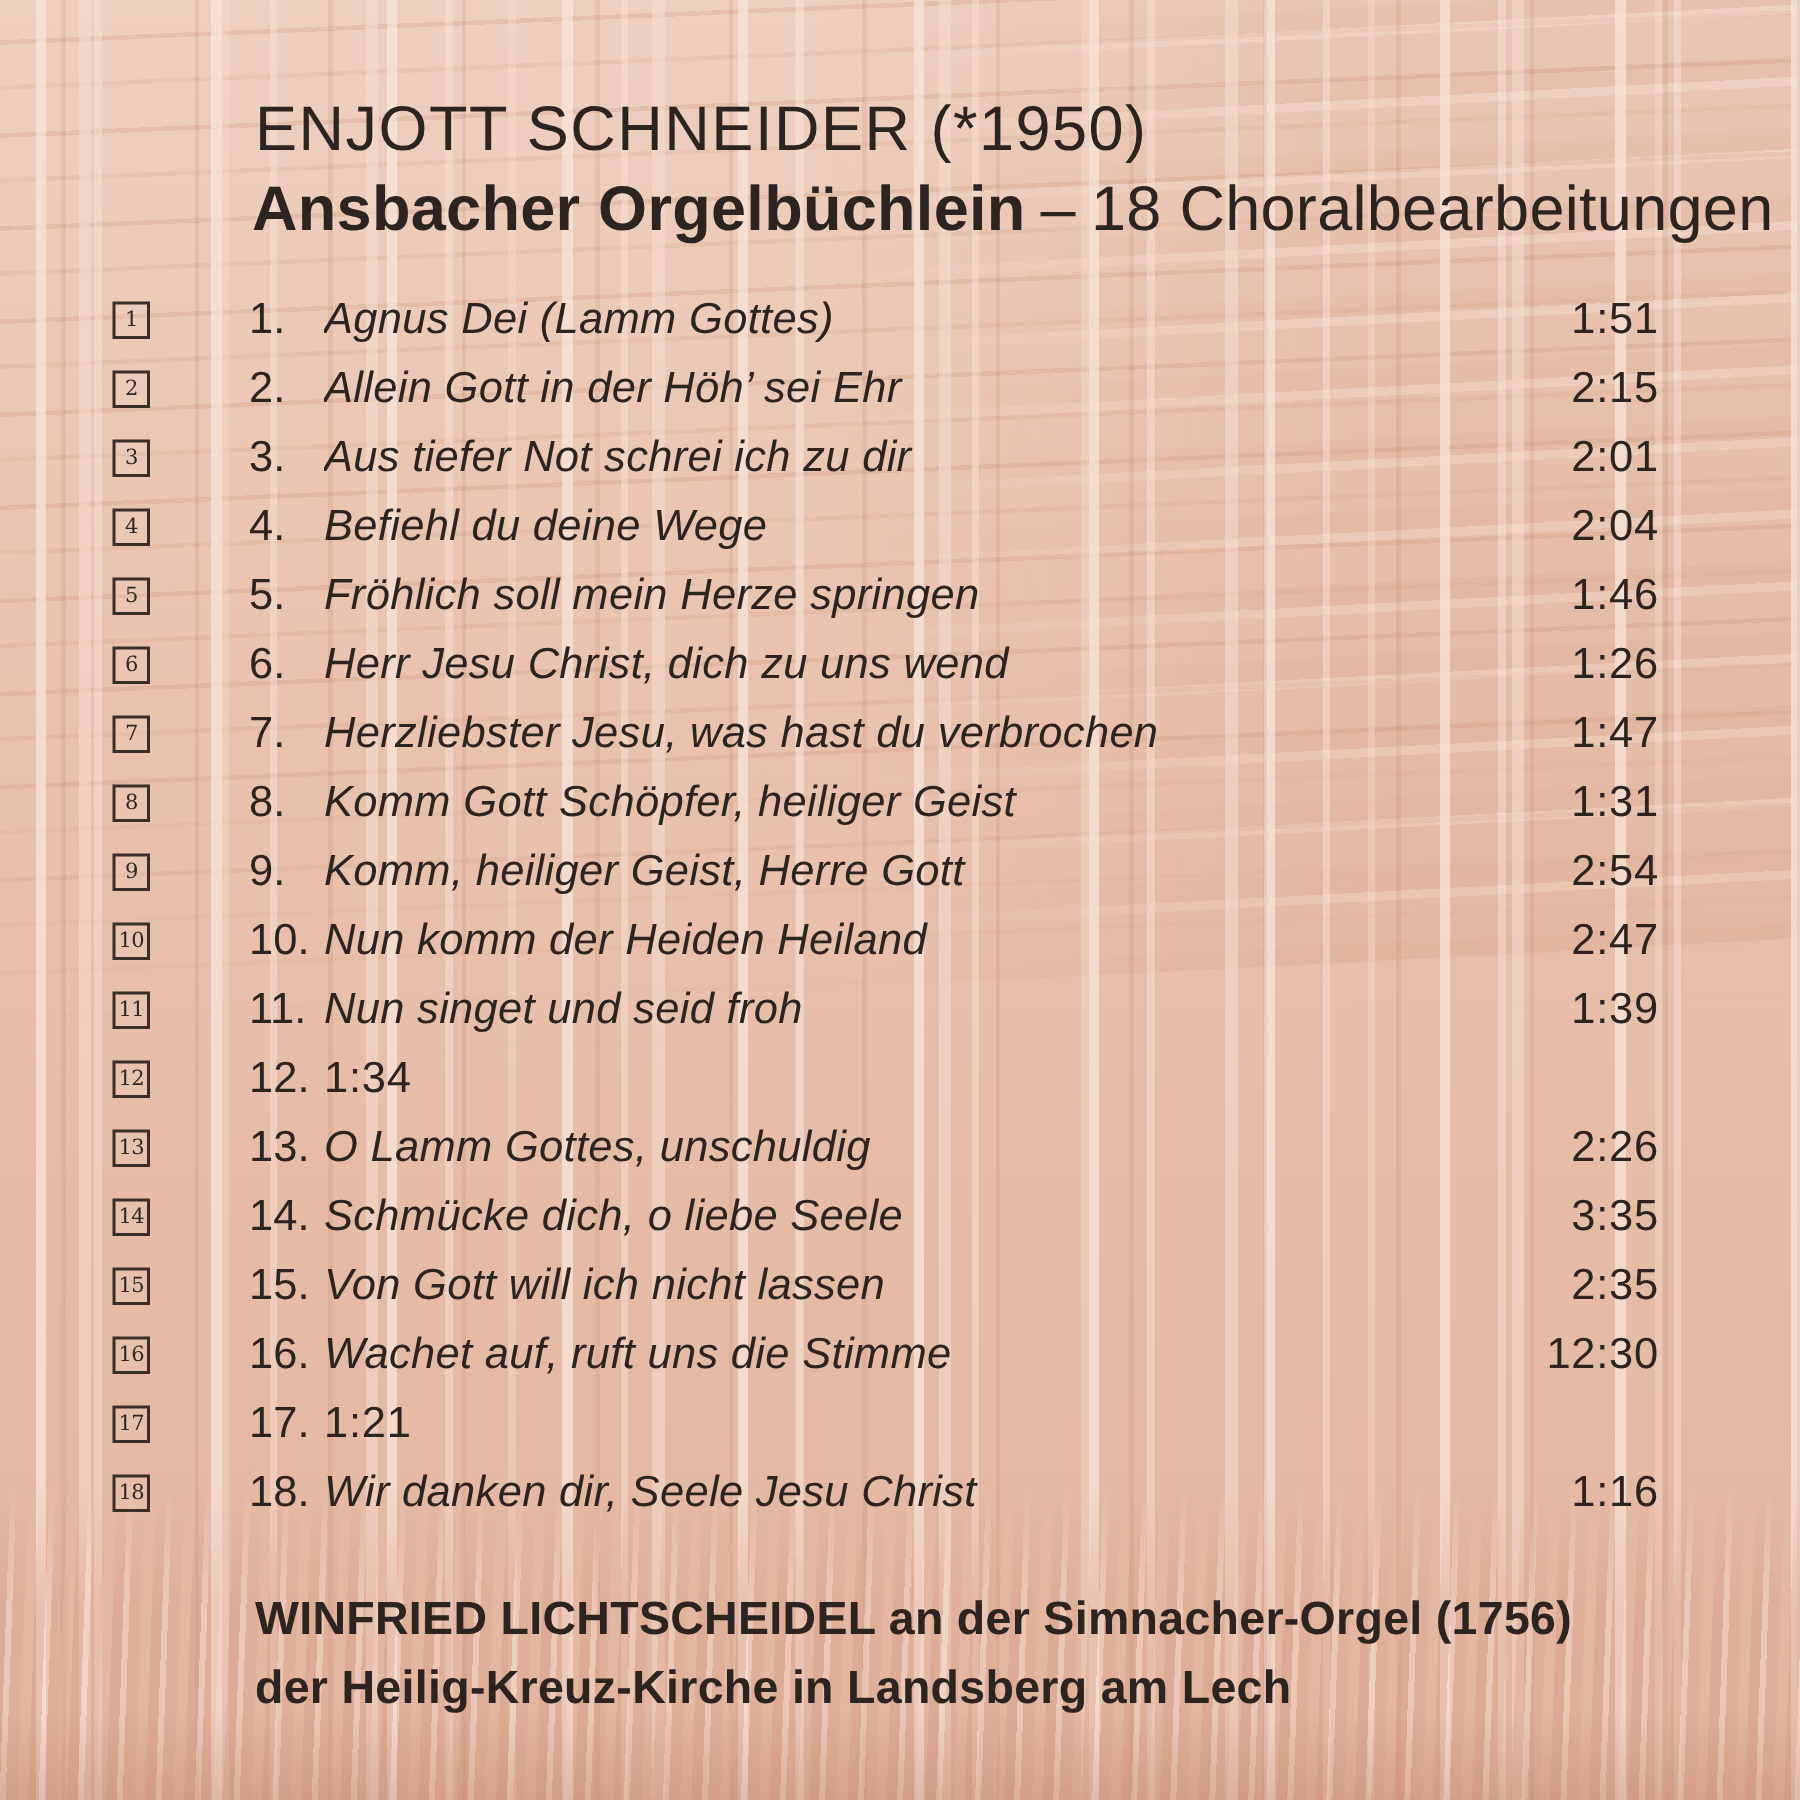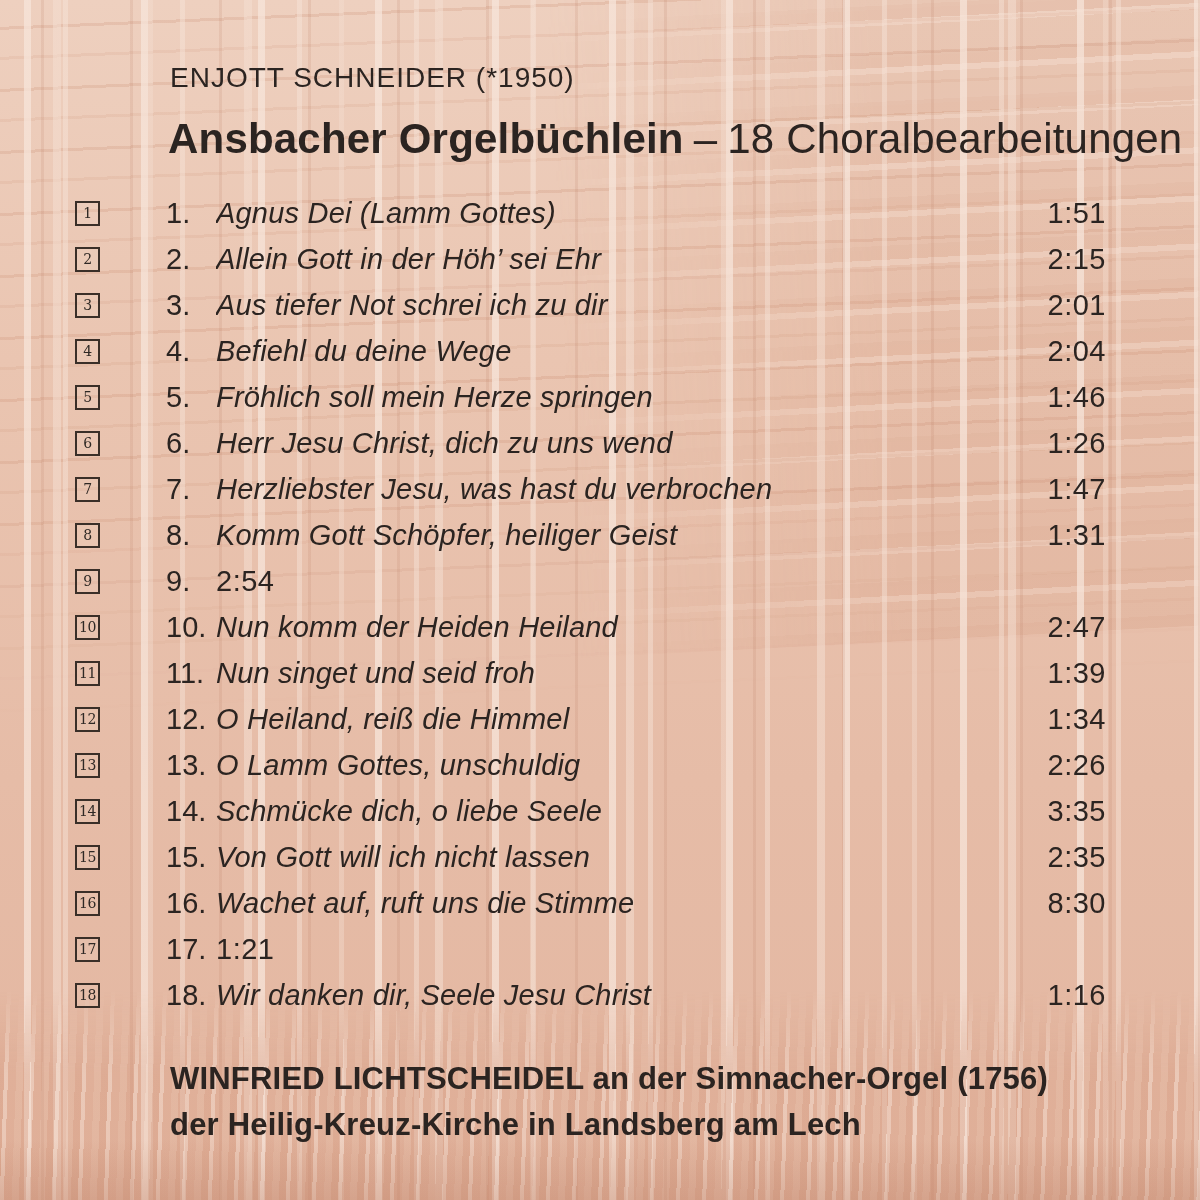--- a/index.html
+++ b/index.html
@@ -87,21 +87,21 @@
   .bg-feet-shade{
     left:0;right:0;bottom:0;height:60px;
     background:linear-gradient(to top,rgba(182,120,94,0.30),rgba(182,120,94,0));
   }
 
   
   .content{position:absolute;inset:0;}
 
   .composer{
     position:absolute;left:170px;top:62px;
-    font-size:28px;letter-spacing:1px;
+    font-size:42px;letter-spacing:1px;
   }
   .album-line{
     position:absolute;left:168px;top:115px;
     font-size:42px;letter-spacing:0.2px;
     white-space:nowrap;
   }
   .album-title{font-weight:700;}
   .album-sep{padding:0 10px;}
 
   .tracklist{
@@ -235,20 +235,21 @@
     <span class="track-label">8.</span>
     <span class="track-title">Komm Gott Schöpfer, heiliger Geist</span>
     <span class="track-time">1:31</span>
   </li>
 
   <li class="track-row">
     <span class="track-box">
       <span class="track-box-num">9</span>
     </span>
     <span class="track-label">9.</span>
+    <span class="track-title">Komm, heiliger Geist, Herre Gott</span>
     <span class="track-time">2:54</span>
   </li>
 
   <li class="track-row">
     <span class="track-box">
       <span class="track-box-num">10</span>
     </span>
     <span class="track-label">10.</span>
     <span class="track-title">Nun komm der Heiden Heiland</span>
     <span class="track-time">2:47</span>
@@ -261,21 +262,20 @@
     <span class="track-label">11.</span>
     <span class="track-title">Nun singet und seid froh</span>
     <span class="track-time">1:39</span>
   </li>
 
   <li class="track-row">
     <span class="track-box">
       <span class="track-box-num">12</span>
     </span>
     <span class="track-label">12.</span>
-    <span class="track-title">O Heiland, reiß die Himmel</span>
     <span class="track-time">1:34</span>
   </li>
 
   <li class="track-row">
     <span class="track-box">
       <span class="track-box-num">13</span>
     </span>
     <span class="track-label">13.</span>
     <span class="track-title">O Lamm Gottes, unschuldig</span>
     <span class="track-time">2:26</span>
@@ -298,21 +298,21 @@
     <span class="track-title">Von Gott will ich nicht lassen</span>
     <span class="track-time">2:35</span>
   </li>
 
   <li class="track-row">
     <span class="track-box">
       <span class="track-box-num">16</span>
     </span>
     <span class="track-label">16.</span>
     <span class="track-title">Wachet auf, ruft uns die Stimme</span>
-    <span class="track-time">8:30</span>
+    <span class="track-time">12:30</span>
   </li>
 
   <li class="track-row">
     <span class="track-box">
       <span class="track-box-num">17</span>
     </span>
     <span class="track-label">17.</span>
     <span class="track-time">1:21</span>
   </li>
 

